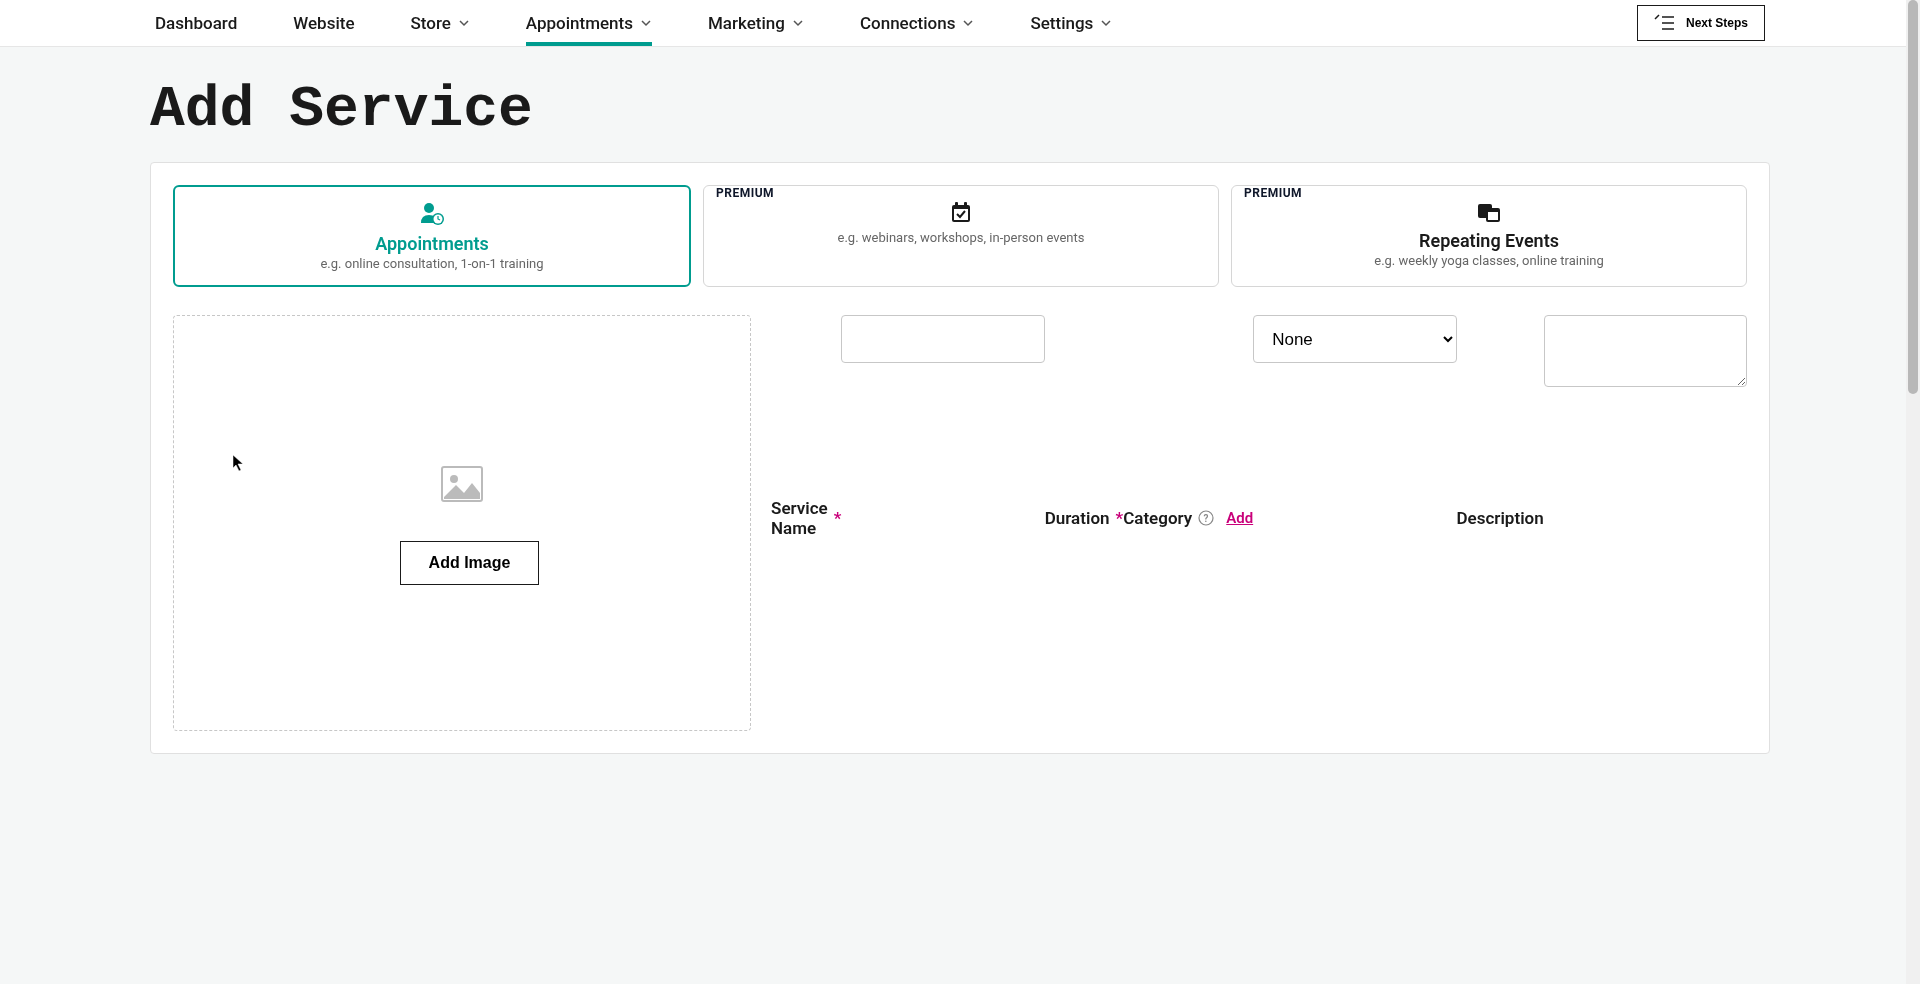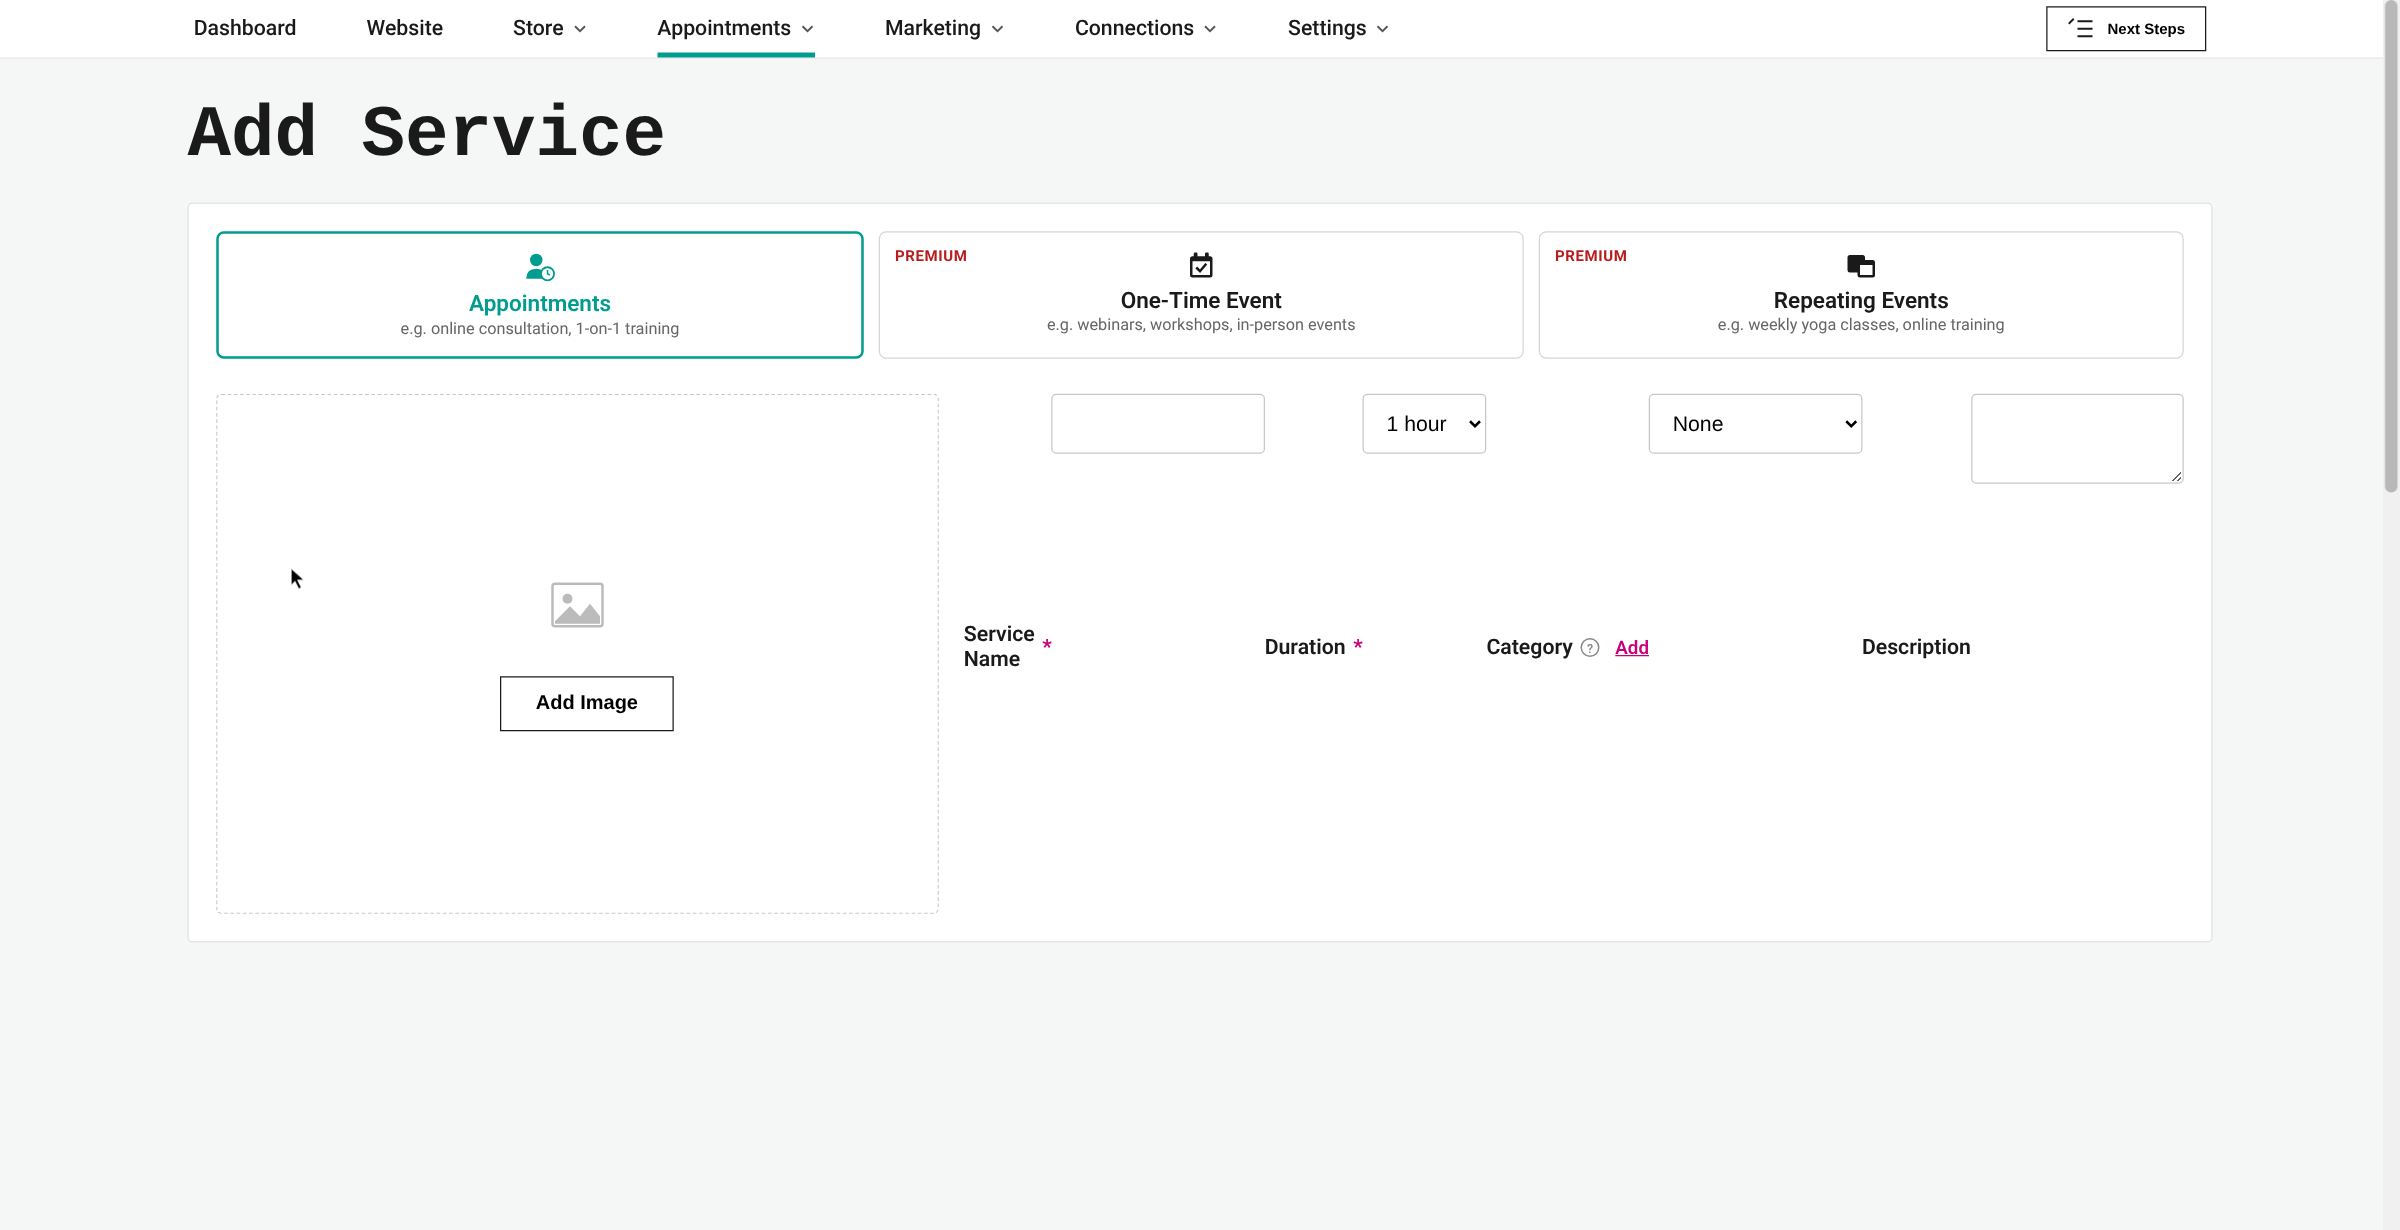--- a/index.html
+++ b/index.html
@@ -88,25 +88,25 @@
       padding: 14px 18px;
       text-align: center;
       cursor: pointer;
       position: relative;
     }
     .type-card.selected {
       border: 2px solid #009c8f;
     }
     .type-card .badge {
       position: absolute;
-      top: 12px;
+      top: 0;
       left: 12px;
       font-size: 12px;
       font-weight: 700;
-      color: #b91c1c;
+      color: #0f172a;
       letter-spacing: 0.5px;
     }
     .type-card .icon-wrap {
       display: flex;
       justify-content: center;
       margin-bottom: 6px;
     }
     .type-card-title {
       font-size: 18px;
       font-weight: 600;
@@ -327,21 +327,20 @@
       <span class="badge">PREMIUM</span>
       <div class="icon-wrap">
         <svg width="24" height="24" viewBox="0 0 24 24">
           <rect x="3" y="5" width="18" height="17" rx="2" fill="#1a1a1a"></rect>
           <rect x="5" y="9" width="14" height="11" fill="#fff"></rect>
           <rect x="6" y="2" width="3" height="5" rx="1" fill="#1a1a1a"></rect>
           <rect x="15" y="2" width="3" height="5" rx="1" fill="#1a1a1a"></rect>
           <path d="M8 14 L11 17 L16 11" stroke="#1a1a1a" stroke-width="2" fill="none"></path>
         </svg>
       </div>
-      <div class="type-card-title">One-Time Event</div>
       <div class="type-card-sub">e.g. webinars, workshops, in-person events</div>
     </div>
     <div class="type-card">
       <span class="badge">PREMIUM</span>
       <div class="icon-wrap">
         <svg width="26" height="24" viewBox="0 0 26 24">
           <rect x="2" y="4" width="14" height="14" rx="2" fill="#1a1a1a"></rect>
           <rect x="10" y="8" width="14" height="14" rx="2" fill="#1a1a1a"></rect>
           <rect x="12" y="12" width="10" height="8" fill="#fff"></rect>
         </svg>
@@ -366,23 +365,20 @@
         <span>Service Name</span>
         <span class="required">*</span>
       </label>
       <input type="text" class="text-input" value="" style="">
 
       <label class="field-label">
         <span>Duration</span>
         <span class="required">*</span>
       </label>
       <div class="select-group">
-        <select class="select-input">
-          <option>1 hour</option>
-        </select>
       </div>
 
       <label class="field-label">
         <span>Category</span>
         <span class="help-icon">
           <svg viewBox="0 0 16 16">
               <circle cx="8" cy="8" r="7" stroke="#888" stroke-width="1.2" fill="none"></circle>
               <text x="8" y="12" text-anchor="middle" font-size="10" fill="#888">?</text>
             </svg>
         </span>

